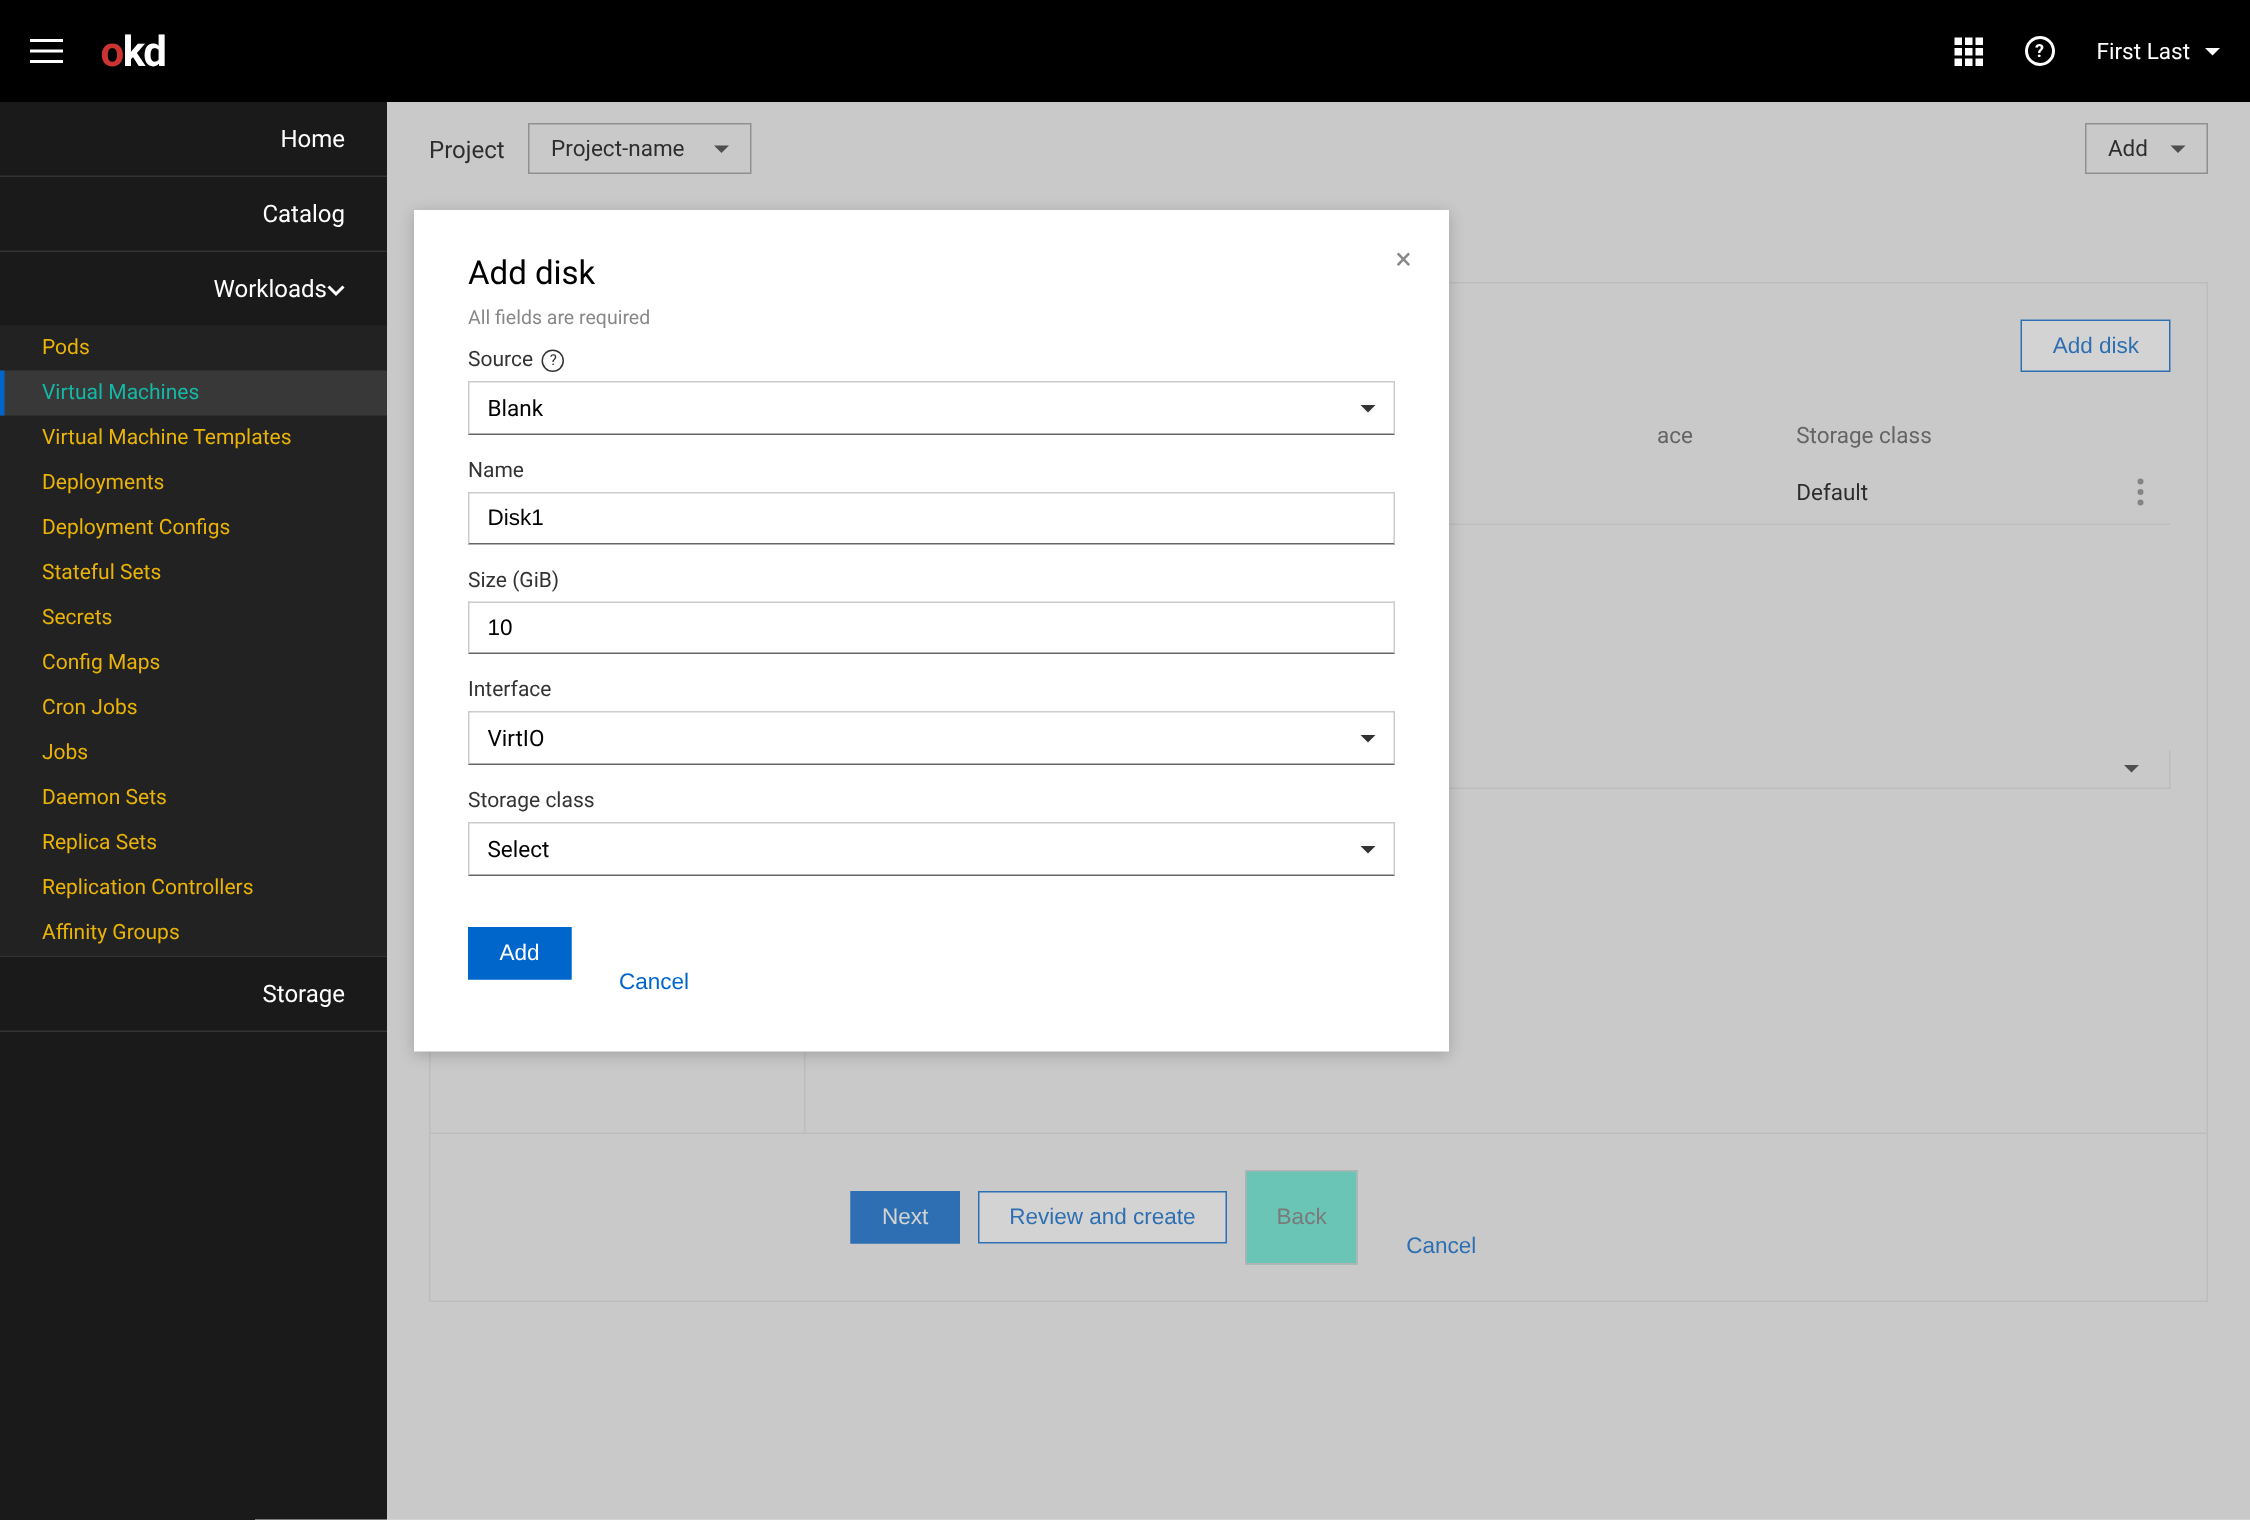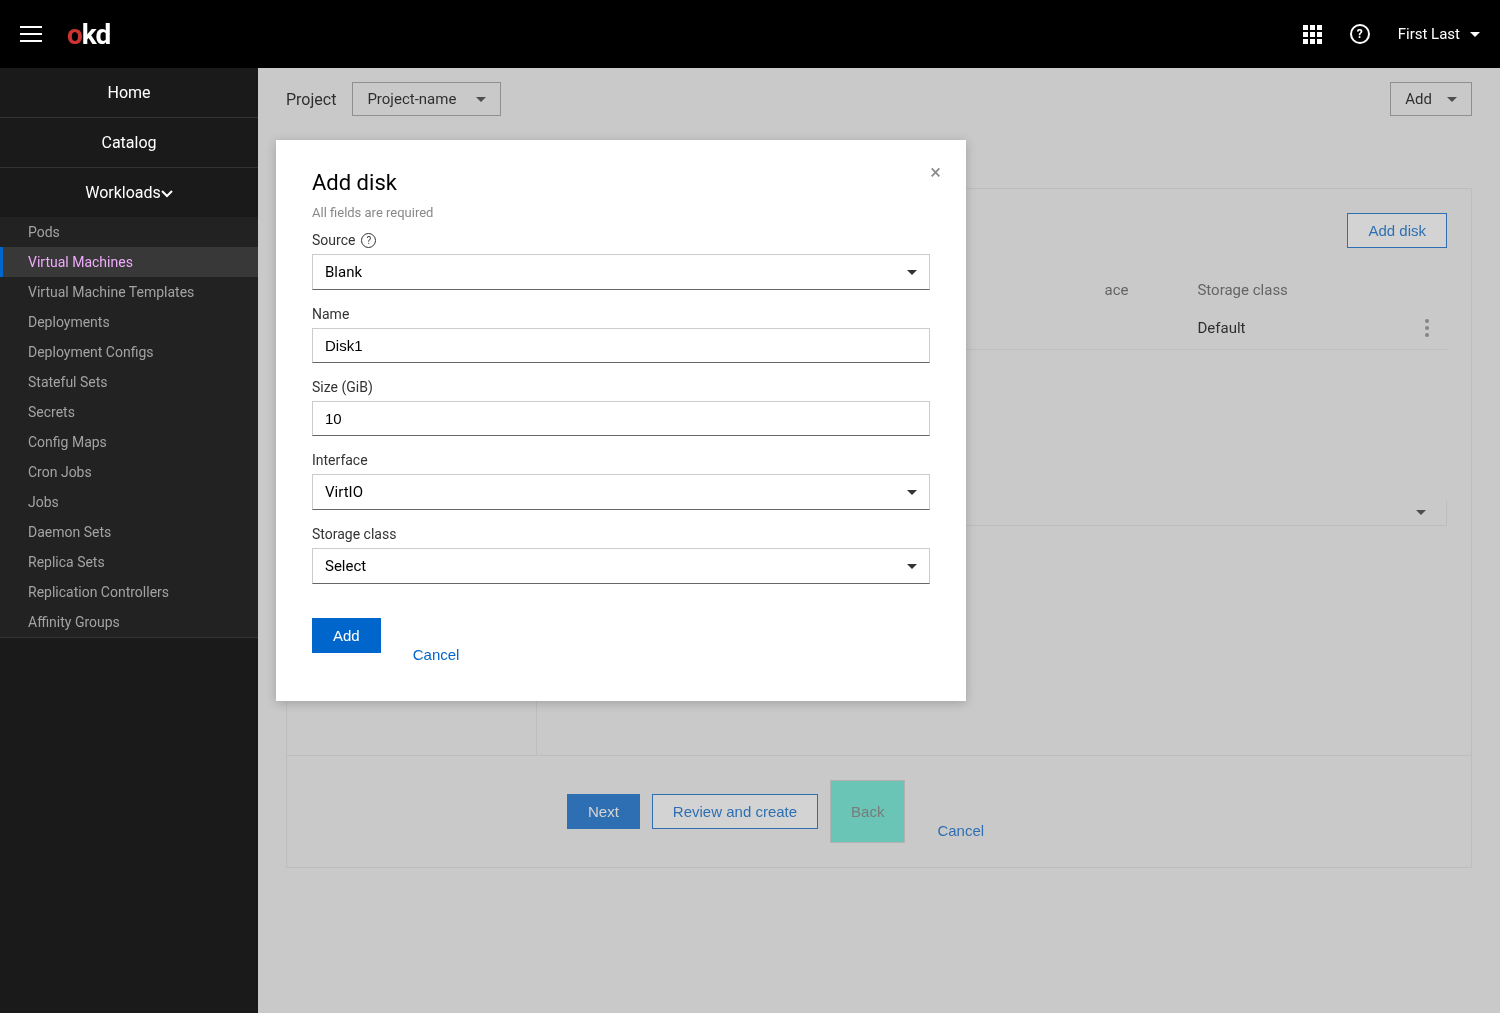--- a/index.html
+++ b/index.html
@@ -82,32 +82,32 @@
 }
 .side-section {
   border-bottom: 1px solid #333;
 }
 .side-header {
   padding: 15px 28px;
   font-size: 16px;
   color: #fff;
   display: flex;
   align-items: center;
-  justify-content: center;
+  justify-content: flex-end;
 }
 .side-items { background: #222; }
 .side-item {
   padding: 7px 28px;
   font-size: 14px;
-  color: #a3a3a3;
+  color: #eab308;
   cursor: pointer;
 }
 .side-item.active {
   background: #383838;
-  color: #f0abfc;
+  color: #14b8a6;
   border-left: 3px solid #06c;
   padding-left: 25px;
 }
 
 
 .main {
   position: absolute;
   left: 258px;
   right: 0;
   top: 68px;
@@ -414,20 +414,25 @@
       <div class="side-item">Deployment Configs</div>
       <div class="side-item">Stateful Sets</div>
       <div class="side-item">Secrets</div>
       <div class="side-item">Config Maps</div>
       <div class="side-item">Cron Jobs</div>
       <div class="side-item">Jobs</div>
       <div class="side-item">Daemon Sets</div>
       <div class="side-item">Replica Sets</div>
       <div class="side-item">Replication Controllers</div>
       <div class="side-item">Affinity Groups</div>
+    </div>
+  </div>
+  <div class="side-section">
+    <div class="side-header">
+      <span>Storage</span>
     </div>
   </div>
 </div>
 
 <div class="main">
   <div class="content-header">
     <span class="lbl">Project</span>
     <div class="proj-select">
       <span>Project-name</span>
       <span class="caret-down"></span>

